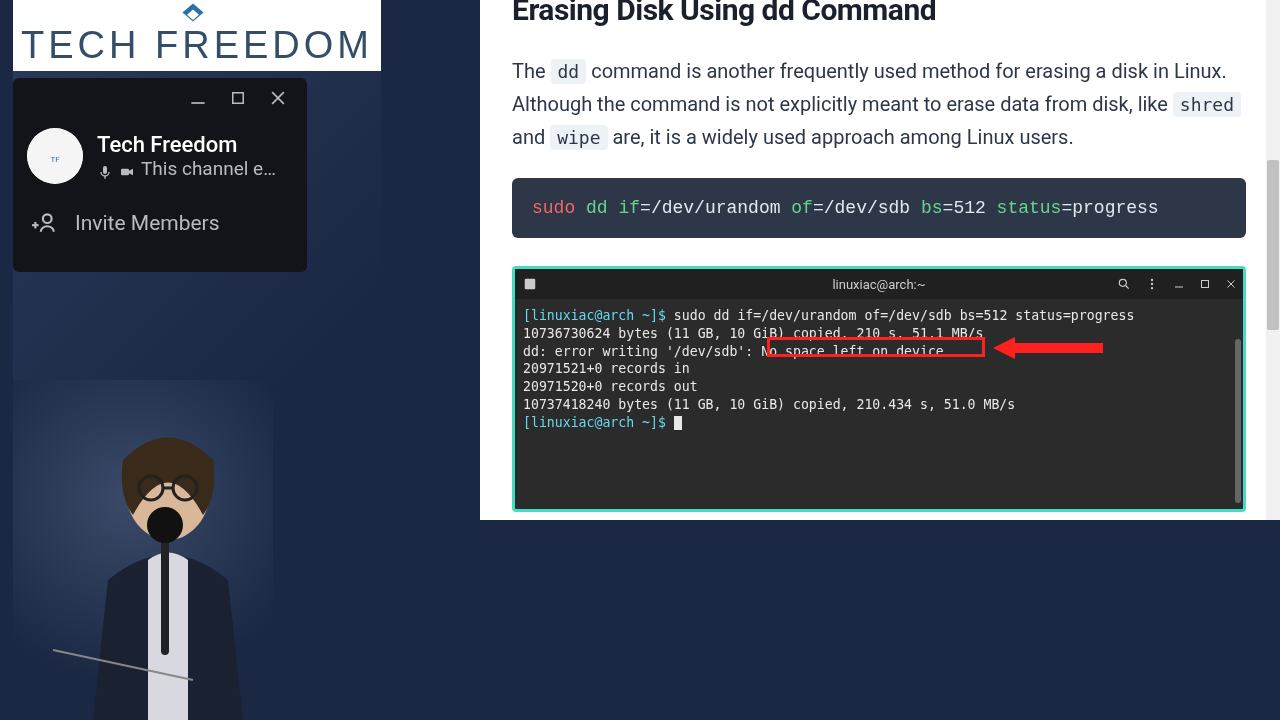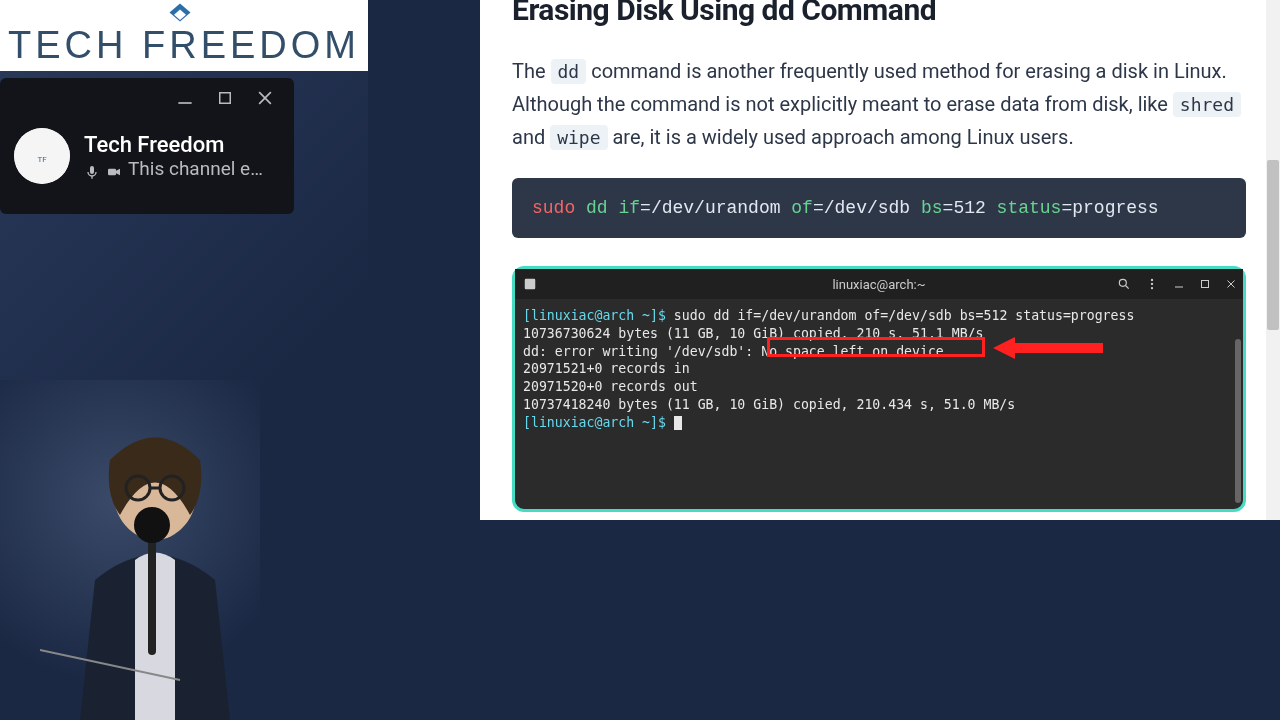--- a/index.html
+++ b/index.html
@@ -7,21 +7,21 @@
     width: 1280px;
     height: 720px;
     overflow: hidden;
     font-family: -apple-system, BlinkMacSystemFont, "Segoe UI", Roboto, sans-serif;
     background: #1a2844;
     position: relative;
   }
   
   .overlay-left {
     position: absolute;
-    left: 0; top: 0;
+    left: 13px; top: 0;
     width: 368px; height: 720px;
     background: linear-gradient(135deg, #2a3a5a 0%, #1a2844 60%);
   }
   .logo-banner {
     position: absolute;
     left: 0; top: 0;
     width: 368px; height: 71px;
     background: #ffffff;
     display: flex;
     align-items: center;
@@ -135,21 +135,21 @@
     position:relative;
   }
   .tok-red { color:#f56565;text-align:center; }
   .tok-green { color:#68d391; }
   .tok-white { color:#e2e8f0; }
   .italic { font-style: italic; }
   
   .term-wrap {
     border: 3px solid #48dbc4;
     background: #2b2b2b;
-    border-radius: 12px;
+    border-radius: 4px;
     margin-bottom: 28px;
   }
   .term-titlebar {
     height: 30px;
     background: #202020;
     display:flex;
     align-items:center;
     position:relative;
     color:#ccc;
     font-size:13px;
@@ -245,20 +245,29 @@
           <svg class="video-icon" viewBox="0 0 24 24">
               <rect x="3" y="7" width="12" height="10" rx="2" fill="#b9bbbe"></rect>
               <polygon points="15,10 21,7 21,17 15,14" fill="#b9bbbe"></polygon>
             </svg>
           <span>This channel e…</span>
         </span>
       </div>
     </div>
 
 
+    <div class="invite">
+      <svg class="invite-icon" viewBox="0 0 24 24">
+          <circle cx="15" cy="8" r="4" fill="none" stroke="#b9bbbe" stroke-width="2"></circle>
+          <path d="M9 20c0-3 3-5 6-5s6 2 6 5" fill="none" stroke="#b9bbbe" stroke-width="2"></path>
+          <line x1="4" y1="11" x2="4" y2="17" stroke="#b9bbbe" stroke-width="2"></line>
+          <line x1="1" y1="14" x2="7" y2="14" stroke="#b9bbbe" stroke-width="2"></line>
+        </svg>
+      <span>Invite Members</span>
+    </div>
   </div>
 
   <div class="webcam">
     <svg class="person" viewBox="0 0 220 300">
       <ellipse cx="115" cy="70" rx="42" ry="50" fill="#d9b89a"></ellipse>
       <path d="M70 40 Q115 -5 160 40 Q165 75 150 95 Q115 30 80 95 Q65 75 70 40" fill="#3a2a1a"></path>
       <circle cx="98" cy="68" r="12" fill="none" stroke="#222" stroke-width="3"></circle>
       <circle cx="132" cy="68" r="12" fill="none" stroke="#222" stroke-width="3"></circle>
       <line x1="110" y1="68" x2="120" y2="68" stroke="#222" stroke-width="3"></line>
       <path d="M40 300 L55 160 Q115 110 175 160 L190 300 Z" fill="#1a2232"></path>

